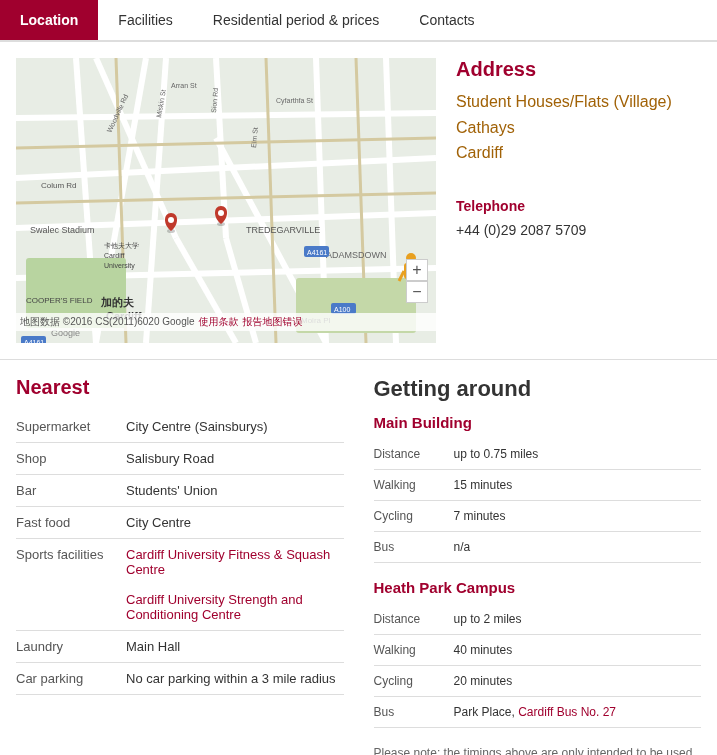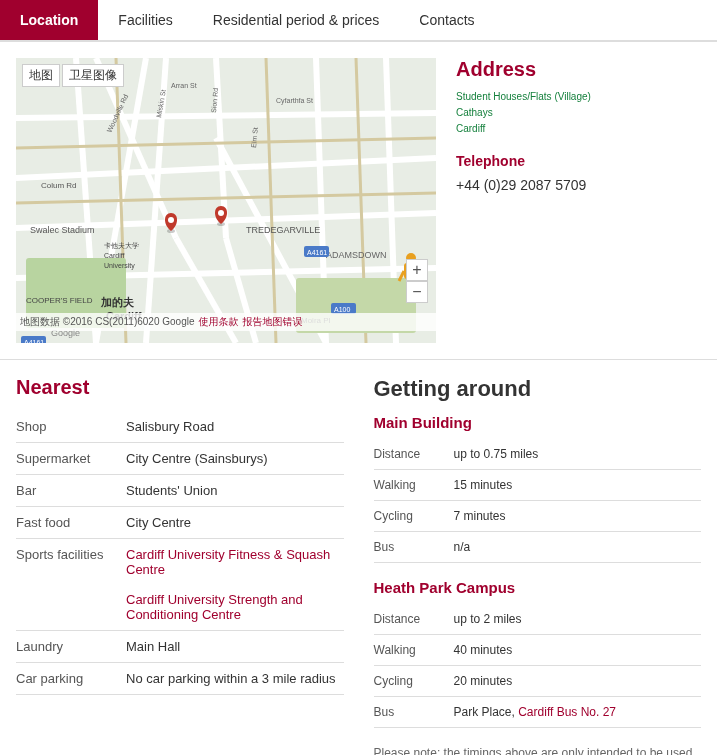--- a/index.html
+++ b/index.html
@@ -93,21 +93,21 @@
     }
 
     
     .address-section { flex: 1; }
     .section-heading {
       color: #a0002e;
       font-size: 20px;
       font-weight: bold;
       margin-bottom: 8px;
     }
-    .address-text { font-size: 10px; color: #15803d; line-height: 1.6; margin-bottom: 16px; }
+    .address-text { font-size: 16px; color: #a16207; line-height: 1.6; margin-bottom: 32px; }
     .tel-heading { color: #a0002e; font-size: 14px; font-weight: bold; margin-bottom: 8px; }
     .tel-number { font-size: 14px; color: #333; }
 
     
     .main-content {
       display: flex;
       padding: 16px;
       gap: 30px;
     }
 
@@ -222,24 +222,20 @@
 
         <rect x="5" y="278" width="25" height="11" fill="#4a7ac8" rx="2"></rect>
         <text x="8" y="287" font-size="7" fill="#fff">A4161</text>
         <rect x="288" y="188" width="25" height="11" fill="#4a7ac8" rx="2"></rect>
         <text x="291" y="197" font-size="7" fill="#fff">A4161</text>
         <rect x="315" y="245" width="25" height="11" fill="#4a7ac8" rx="2"></rect>
         <text x="318" y="254" font-size="7" fill="#fff">A100</text>
       </svg>
 
       
-      <div class="map-top-btns">
-        <button class="map-top-btn">地图</button>
-        <button class="map-top-btn">卫星图像</button>
-      </div>
 
       
       <div class="map-controls">
         <div class="map-btn">+</div>
         <div class="map-btn">−</div>
       </div>
 
       
       <div class="map-footer">
         <span>地图数据 ©2016 CS(2011)6020 Google</span>
@@ -261,26 +257,26 @@
   </div>
 </div>
 
 <div class="main-content">
 
   <div class="nearest-section">
     <div class="nearest-heading">Nearest</div>
     <table class="nearest-table">
       <tbody>
         <tr>
+          <td>Supermarket</td>
+          <td>City Centre (Sainsburys)</td>
+        </tr>
+        <tr>
           <td>Shop</td>
           <td>Salisbury Road</td>
-        </tr>
-        <tr>
-          <td>Supermarket</td>
-          <td>City Centre (Sainsburys)</td>
         </tr>
         <tr>
           <td>Bar</td>
           <td>Students' Union</td>
         </tr>
         <tr>
           <td>Fast food</td>
           <td>City Centre</td>
         </tr>
         <tr>

